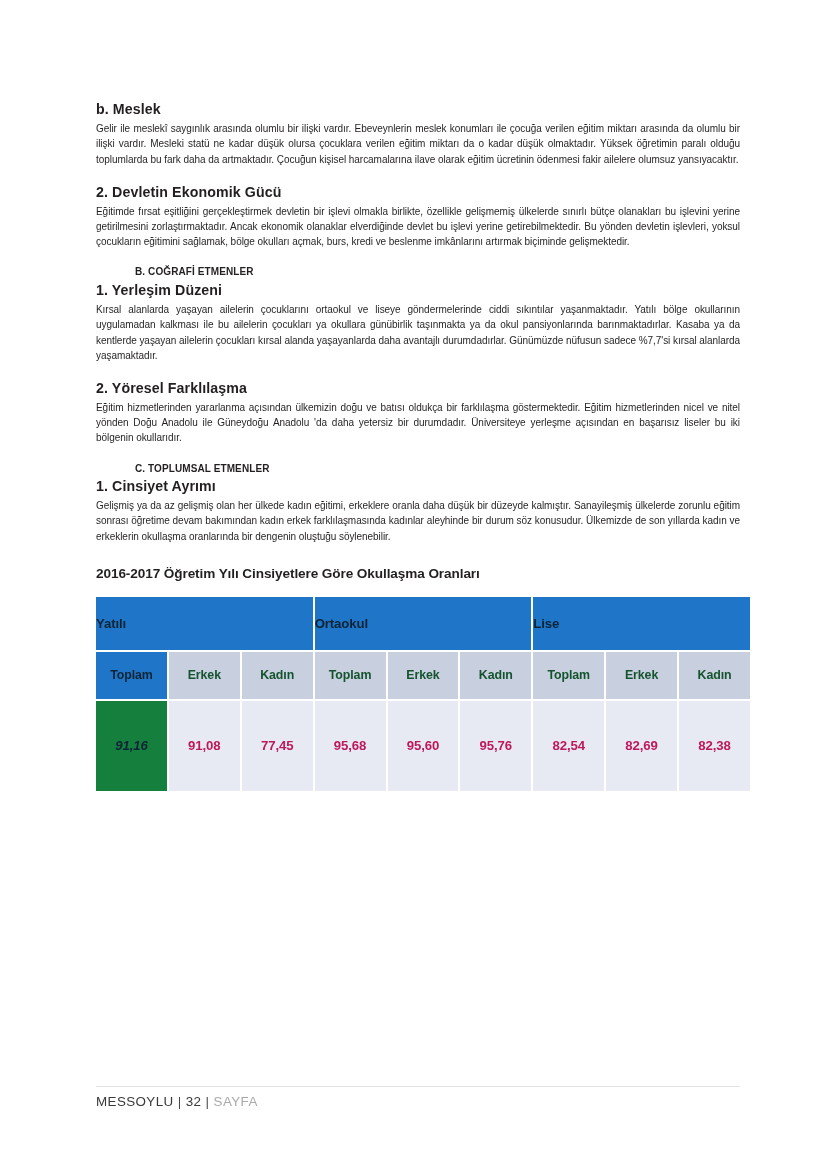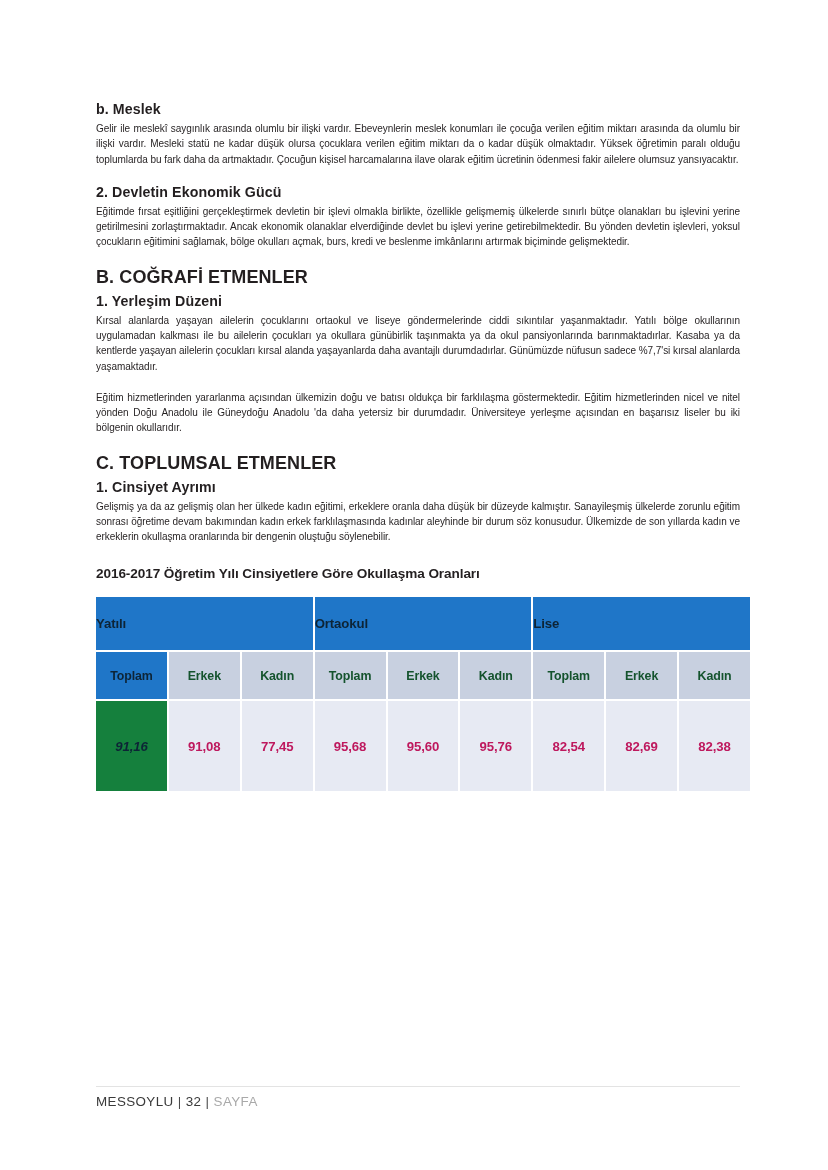--- a/index.html
+++ b/index.html
@@ -31,21 +31,22 @@
   }
 
   h3.heading {
     font-size: 14.2px;
     font-weight: bold;
     margin: 0 0 2px 0;
     line-height: 1.35;
     letter-spacing: 0.1px;
   }
   h3.heading.major {
-    font-size: 18px;
+    font-size: 10px;
+    margin-left: 39px;
   }
   p.para {
     font-size: 10px;
     line-height: 1.52;
     margin: 0;
     text-align: justify;
     text-justify: inter-word;
     hyphens: none;
     letter-spacing: -0.05px;
   }
@@ -147,20 +148,21 @@
       <p class="para">Eğitimde fırsat eşitliğini gerçekleştirmek devletin bir işlevi olmakla birlikte, özellikle gelişmemiş ülkelerde sınırlı bütçe olanakları bu işlevini yerine getirilmesini zorlaştırmaktadır. Ancak ekonomik olanaklar elverdiğinde devlet bu işlevi yerine getirebilmektedir. Bu yönden devletin işlevleri, yoksul çocukların eğitimini sağlamak, bölge okulları açmak, burs, kredi ve beslenme imkânlarını artırmak biçiminde gelişmektedir.</p>
     </div>
 
     <div class="block">
       <h3 class="heading major">B. COĞRAFİ ETMENLER</h3>
       <h3 class="heading">1. Yerleşim Düzeni</h3>
       <p class="para">Kırsal alanlarda yaşayan ailelerin çocuklarını ortaokul ve liseye göndermelerinde ciddi sıkıntılar yaşanmaktadır. Yatılı bölge okullarının uygulamadan kalkması ile bu ailelerin çocukları ya okullara günübirlik taşınmakta ya da okul pansiyonlarında barınmaktadırlar. Kasaba ya da kentlerde yaşayan ailelerin çocukları kırsal alanda yaşayanlarda daha avantajlı durumdadırlar. Günümüzde nüfusun sadece %7,7'si kırsal alanlarda yaşamaktadır.</p>
     </div>
 
     <div class="block">
+      <h3 class="heading">2. Yöresel Farklılaşma</h3>
       <p class="para">Eğitim hizmetlerinden yararlanma açısından ülkemizin doğu ve batısı oldukça bir farklılaşma göstermektedir. Eğitim hizmetlerinden nicel ve nitel yönden Doğu Anadolu ile Güneydoğu Anadolu 'da daha yetersiz bir durumdadır. Üniversiteye yerleşme açısından en başarısız liseler bu iki bölgenin okullarıdır.</p>
     </div>
 
     <div class="block">
       <h3 class="heading major">C. TOPLUMSAL ETMENLER</h3>
       <h3 class="heading">1. Cinsiyet Ayrımı</h3>
       <p class="para">Gelişmiş ya da az gelişmiş olan her ülkede kadın eğitimi, erkeklere oranla daha düşük bir düzeyde kalmıştır. Sanayileşmiş ülkelerde zorunlu eğitim sonrası öğretime devam bakımından kadın erkek farklılaşmasında kadınlar aleyhinde bir durum söz konusudur. Ülkemizde de son yıllarda kadın ve erkeklerin okullaşma oranlarında bir dengenin oluştuğu söylenebilir.</p>
     </div>
 
     <div class="spacer-sm"></div>

